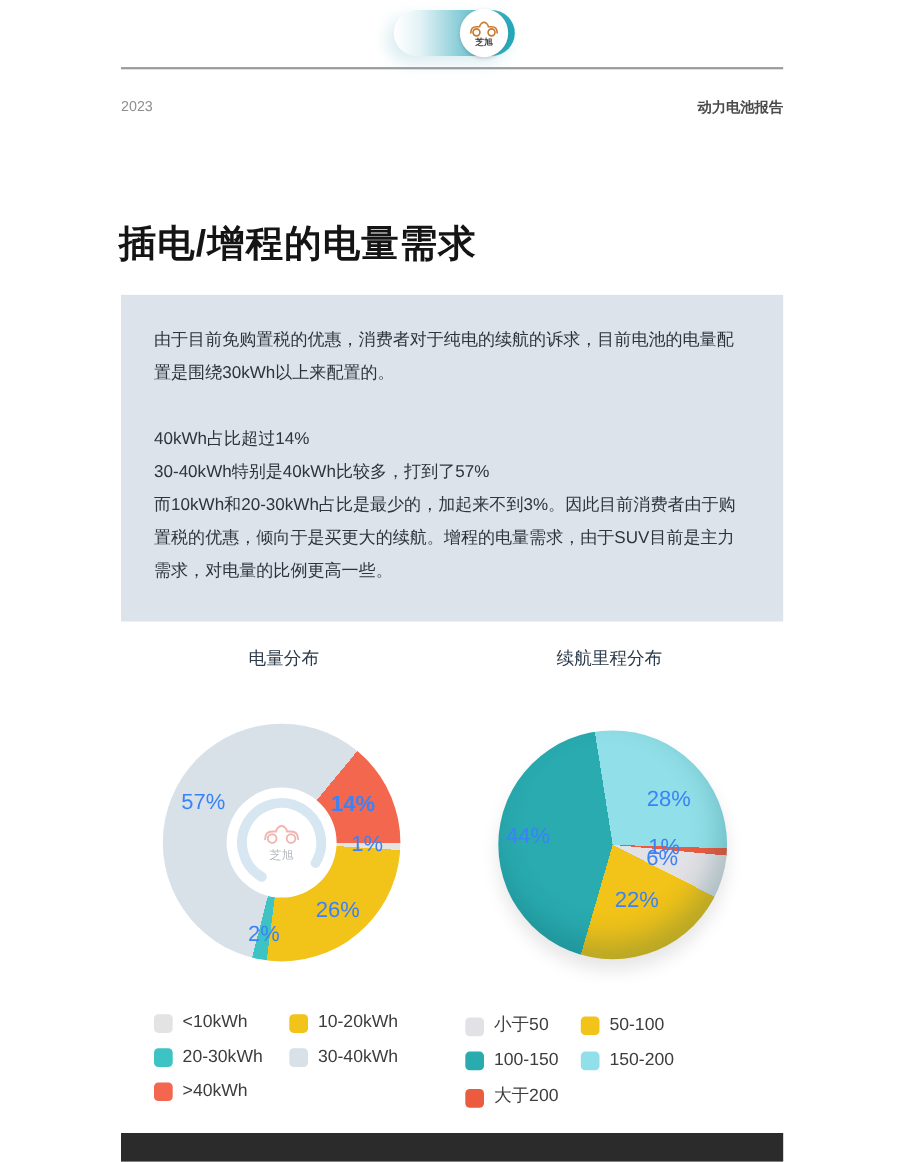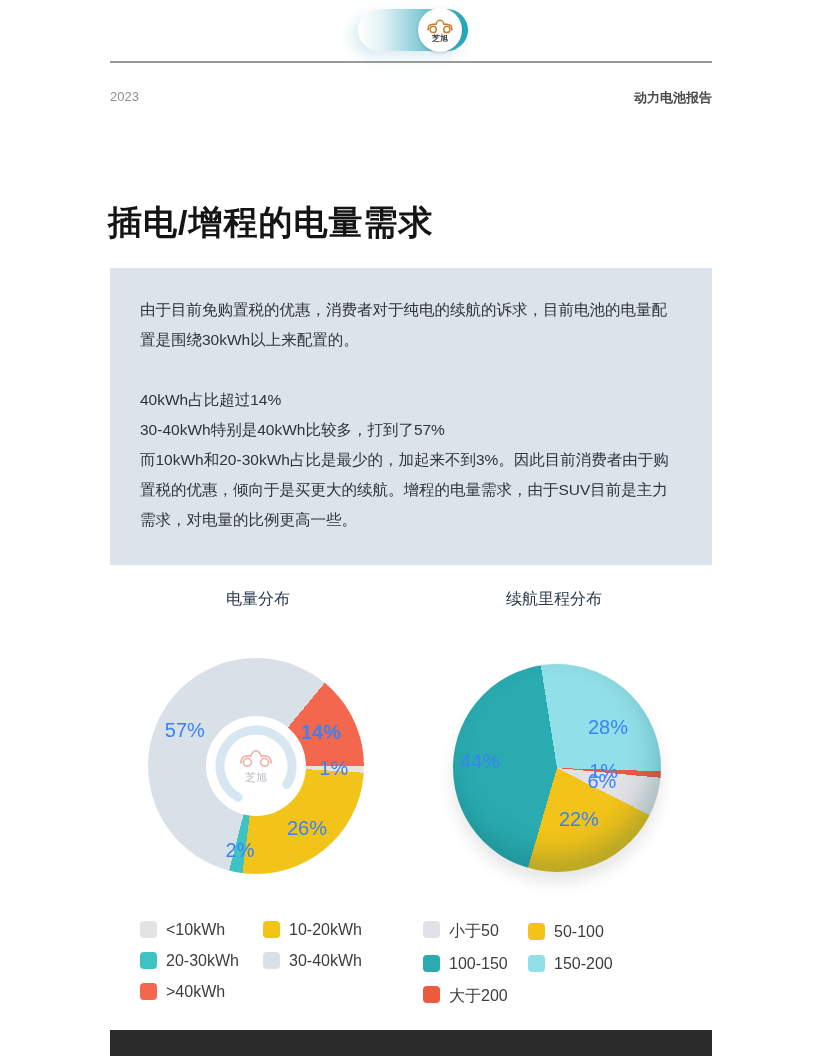--- a/index.html
+++ b/index.html
@@ -46,21 +46,21 @@
   .hole .wm-ring{position:absolute;left:7px;top:7px;}
   .hole .wm-text{font-size:11px;color:#b7bcc3;margin-top:2px;position:relative;}
   .hole svg.wm-car{position:relative;}
   .slice-label{position:absolute;transform:translate(-50%,-50%);
     font-size:20px;color:#3b82f6;white-space:nowrap;}
 
   
   .legend{position:absolute;top:921px;display:grid;row-gap:13px;align-items:center;}
   .legend.l0{left:140px;grid-template-columns:123px auto;}
   .legend.l1{left:423px;grid-template-columns:105px auto;}
-  .legend-item{display:flex;align-items:flex-start;gap:9px;}
+  .legend-item{display:flex;align-items:flex-end;gap:9px;}
   .swatch{width:17px;height:17px;border-radius:4px;flex:0 0 auto;}
   .legend-label{font-size:16px;color:#3d3d3d;white-space:nowrap;}
 
   
   .footer-bar{position:absolute;left:110px;top:1030px;width:602px;height:26px;background:#2b2b2b;}
 </style>
 </head>
 <body>
 
 <div class="logo-pill">

